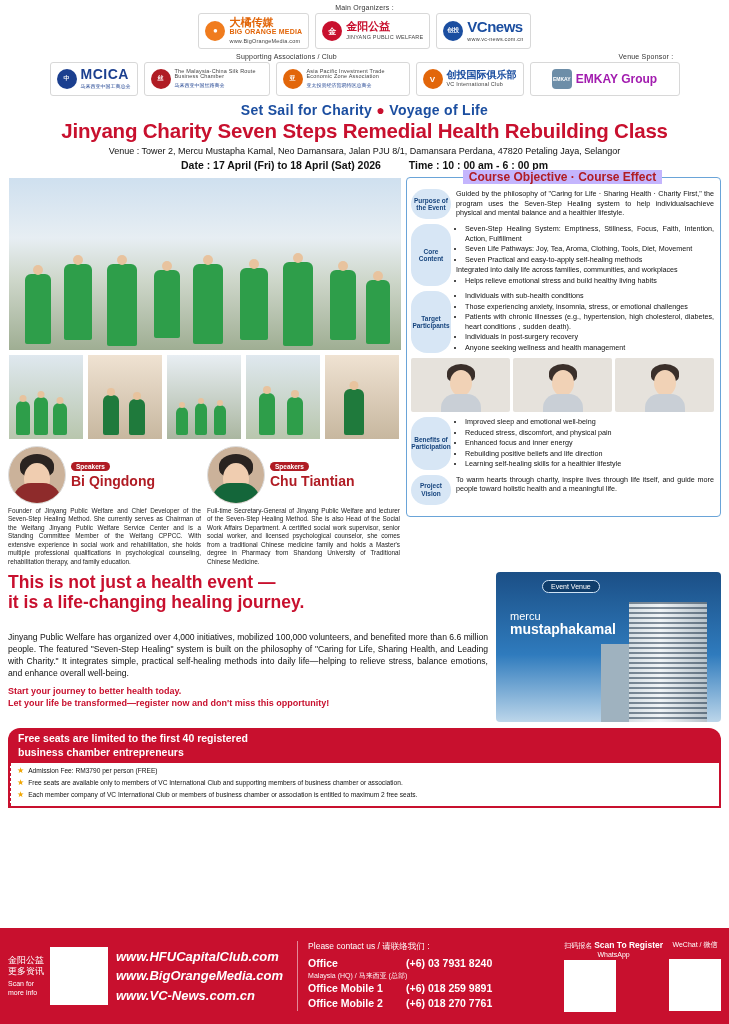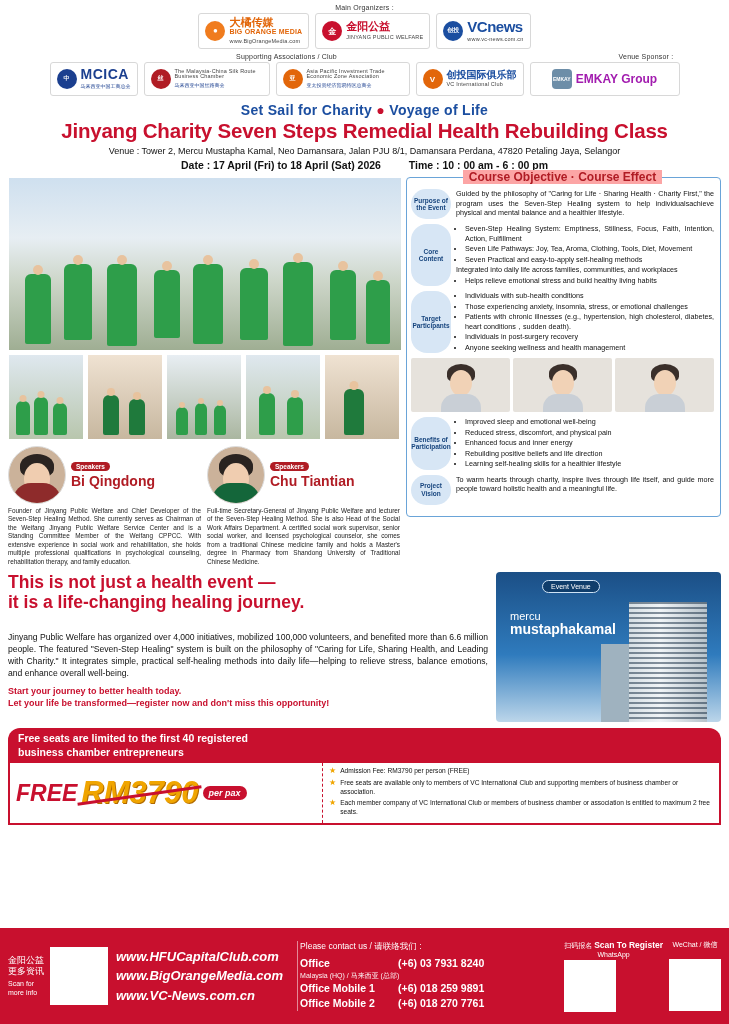--- a/index.html
+++ b/index.html
@@ -77,21 +77,21 @@
      width:48px;height:20px;border-radius:18px 18px 0 0;background:#8e2b2b;}
   .sp-photo.b .body{background:#14663a;}
   .sp-label{background:#b01c24;color:#fff;font-size:6.5px;padding:1px 5px;border-radius:8px;
      display:inline-block;font-weight:bold;}
   .sp-name{color:#b01c24;font-size:14px;font-weight:bold;margin-top:2px;}
   .sp-bio{font-size:6.4px;line-height:1.32;color:#222;margin-top:3px;text-align:justify;}
 
   
   .obj{border:1.5px solid #6aa4d8;border-radius:4px;padding:6px 6px 6px 4px;position:relative;background:#fff;}
   .obj-title{text-align:center;color:#b01c24;font-weight:bold;font-size:12px;margin:-14px auto 5px;
-     background:#fca5a5;display:block;width:fit-content;padding:0 6px;}
+     background:#c4b5fd;display:block;width:fit-content;padding:0 6px;}
   .obj-row{display:flex;gap:5px;margin-bottom:5px;}
   .pill{width:40px;flex:0 0 40px;min-height:30px;border-radius:16px;background:#d7e6f5;
      color:#17457e;font-size:6.5px;font-weight:bold;display:flex;align-items:center;
      justify-content:center;text-align:center;line-height:1.15;padding:2px;box-sizing:border-box;}
   .obj-body{flex:1;font-size:7.2px;line-height:1.32;color:#111;text-align:justify;}
   .obj-body ul{margin:0;padding-left:9px;}
   .obj-body li{margin:0 0 1px 0;}
   .photo-row{display:flex;gap:3px;margin-top:4px;}
   .ph{flex:1;height:54px;background:#e6e2dc;border-radius:2px;position:relative;overflow:hidden;}
   .ph .hd{position:absolute;left:50%;top:12px;transform:translateX(-50%);width:22px;height:26px;
@@ -143,21 +143,21 @@
   .qr-left{display:flex;align-items:center;gap:6px;}
   .f-cn{font-size:9px;line-height:1.3;}
   .f-en{font-size:7px;line-height:1.25;margin-top:2px;}
   .qr{width:58px;height:58px;background:#fff;padding:3px;box-sizing:border-box;}
   .qr-grid{width:100%;height:100%;
      background-image:
        linear-gradient(90deg,#000 50%,transparent 50%),
        linear-gradient(180deg,#000 50%,transparent 50%);
      background-size:6px 6px,6px 6px;background-blend-mode:difference;background-color:#fff;}
   .sites{font-size:13px;font-weight:bold;line-height:1.5;font-style:italic;}
-  .contact{margin-left:6px;border-left:1px solid rgba(255,255,255,.5);padding-left:2px;}
+  .contact{margin-left:6px;border-left:1px solid rgba(255,255,255,.5);padding-left:10px;}
   .c-head{font-size:8.5px;margin-bottom:3px;}
   .c-row{display:flex;align-items:baseline;gap:6px;font-size:10.5px;font-weight:bold;line-height:1.45;}
   .c-lab{width:92px;}
   .c-sub{font-size:7px;font-weight:normal;opacity:.95;}
   .qr-right{margin-left:auto;display:flex;gap:6px;align-items:flex-start;}
   .qr-blk{text-align:center;}
   .qr-cap{font-size:7px;margin-bottom:2px;}
   .qr-cap b{font-size:8.5px;}
   .qr-sm{width:52px;height:52px;background:#fff;padding:3px;box-sizing:border-box;}
   .qr-sm .qr-grid{background-size:5px 5px,5px 5px;}
@@ -487,25 +487,20 @@
         </div>
       </div>
     </div>
   </div>
 
   <div class="seats">
     <span>Free seats are limited to the first 40 registered</span><br>
     <span>business chamber entrepreneurs</span>
   </div>
   <div class="pricebox">
-    <div class="pb-left">
-      <span class="free">FREE</span>
-      <span class="strike">RM3790</span>
-      <span class="perpax">per pax</span>
-    </div>
     <div class="pb-right">
       <div class="bullet">
         <span class="star">★</span>
         <span>Admission Fee: RM3790 per person (FREE)</span>
       </div>
       <div class="bullet">
         <span class="star">★</span>
         <span>Free seats are available only to members of VC International Club and supporting members of business chamber or association.</span>
       </div>
       <div class="bullet">

